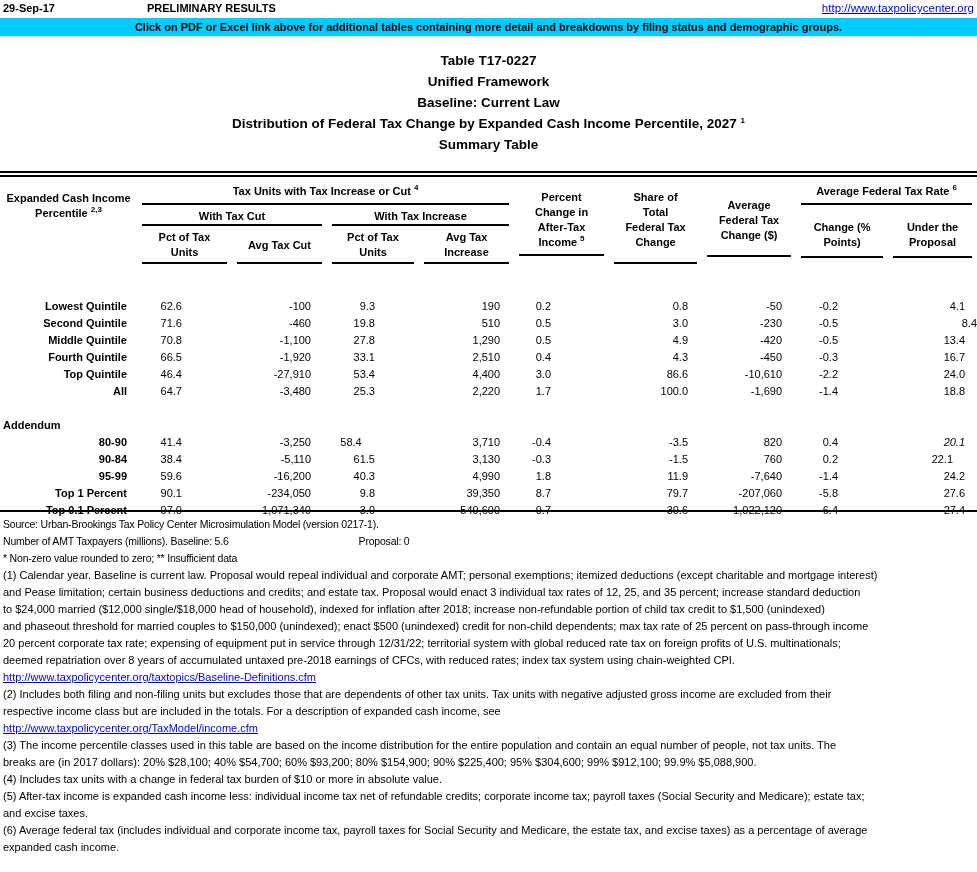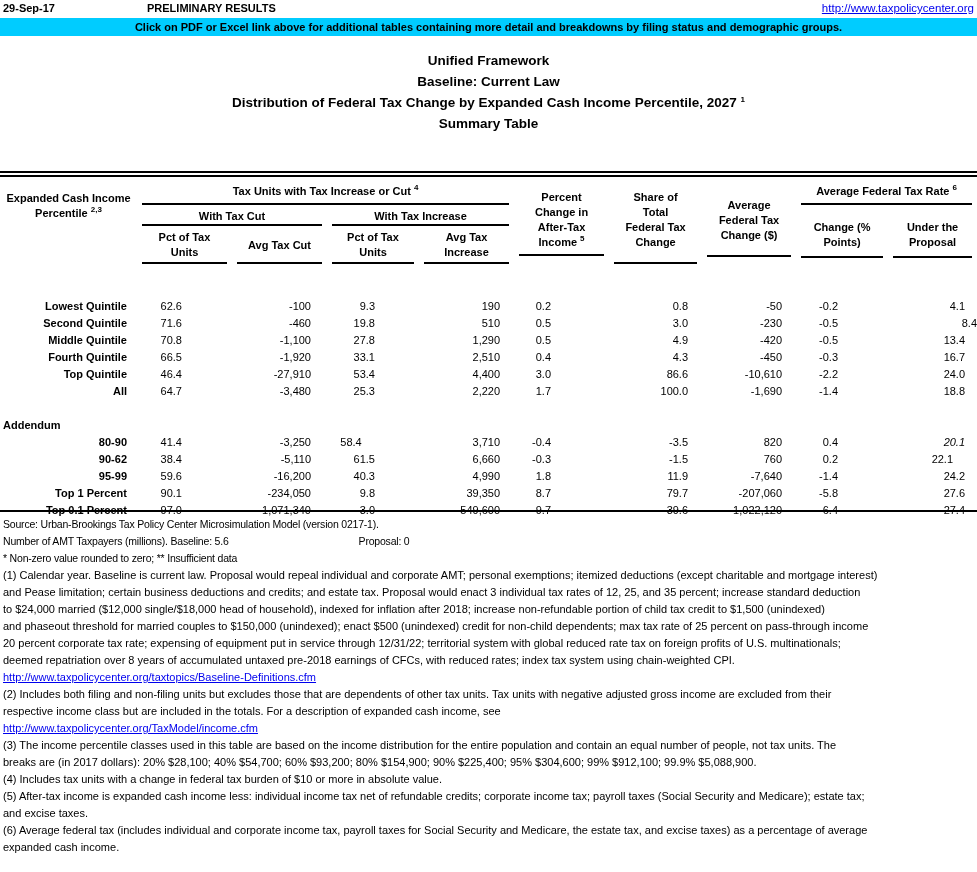--- a/index.html
+++ b/index.html
@@ -38,20 +38,21 @@
 <body>
 
 <div class="topbar">
   <span class="date">29-Sep-17</span>
   <span class="prelim">PRELIMINARY RESULTS</span>
   <a class="link">http://www.taxpolicycenter.org</a>
 </div>
 <div class="banner">Click on PDF or Excel link above for additional tables containing more detail and breakdowns by filing status and demographic groups.</div>
 
 <div class="titles">
+  <div>Table T17-0227</div>
   <div>Unified Framework</div>
   <div>Baseline: Current Law</div>
   <div><span>Distribution of Federal Tax Change by Expanded Cash Income Percentile, 2027</span> <sup>1</sup></div>
   <div>Summary Table</div>
 </div>
 
 <div class="rule-double" style="top:171px;"></div>
 <div class="rule-double" style="top:175px;"></div>
 
 <table class="main">
@@ -208,25 +209,25 @@
         <td class="num" style="padding-right: 16px;">-3,250</td>
         <td class="num" style="padding-right: 44px; text-align: center;">58.4</td>
         <td class="num" style="padding-right: 14px;">3,710</td>
         <td class="num" style="padding-right: 58px;">-0.4</td>
         <td class="num" style="padding-right: 14px;">-3.5</td>
         <td class="num" style="padding-right: 14px;">820</td>
         <td class="num" style="padding-right: 50px;">0.4</td>
         <td class="num" style="padding-right: 12px; font-style: italic;">20.1</td>
       </tr>
       <tr>
-        <td class="label">90-62</td>
+        <td class="label">90-84</td>
         <td class="num" style="padding-right: 50px;">38.4</td>
         <td class="num" style="padding-right: 16px;">-5,110</td>
         <td class="num" style="padding-right: 44px;">61.5</td>
-        <td class="num" style="padding-right: 14px;">6,660</td>
+        <td class="num" style="padding-right: 14px;">3,130</td>
         <td class="num" style="padding-right: 58px;">-0.3</td>
         <td class="num" style="padding-right: 14px;">-1.5</td>
         <td class="num" style="padding-right: 14px;">760</td>
         <td class="num" style="padding-right: 50px;">0.2</td>
         <td class="num" style="padding-right: 24px;">22.1</td>
       </tr>
       <tr>
         <td class="label">95-99</td>
         <td class="num" style="padding-right: 50px;">59.6</td>
         <td class="num" style="padding-right: 16px;">-16,200</td>

